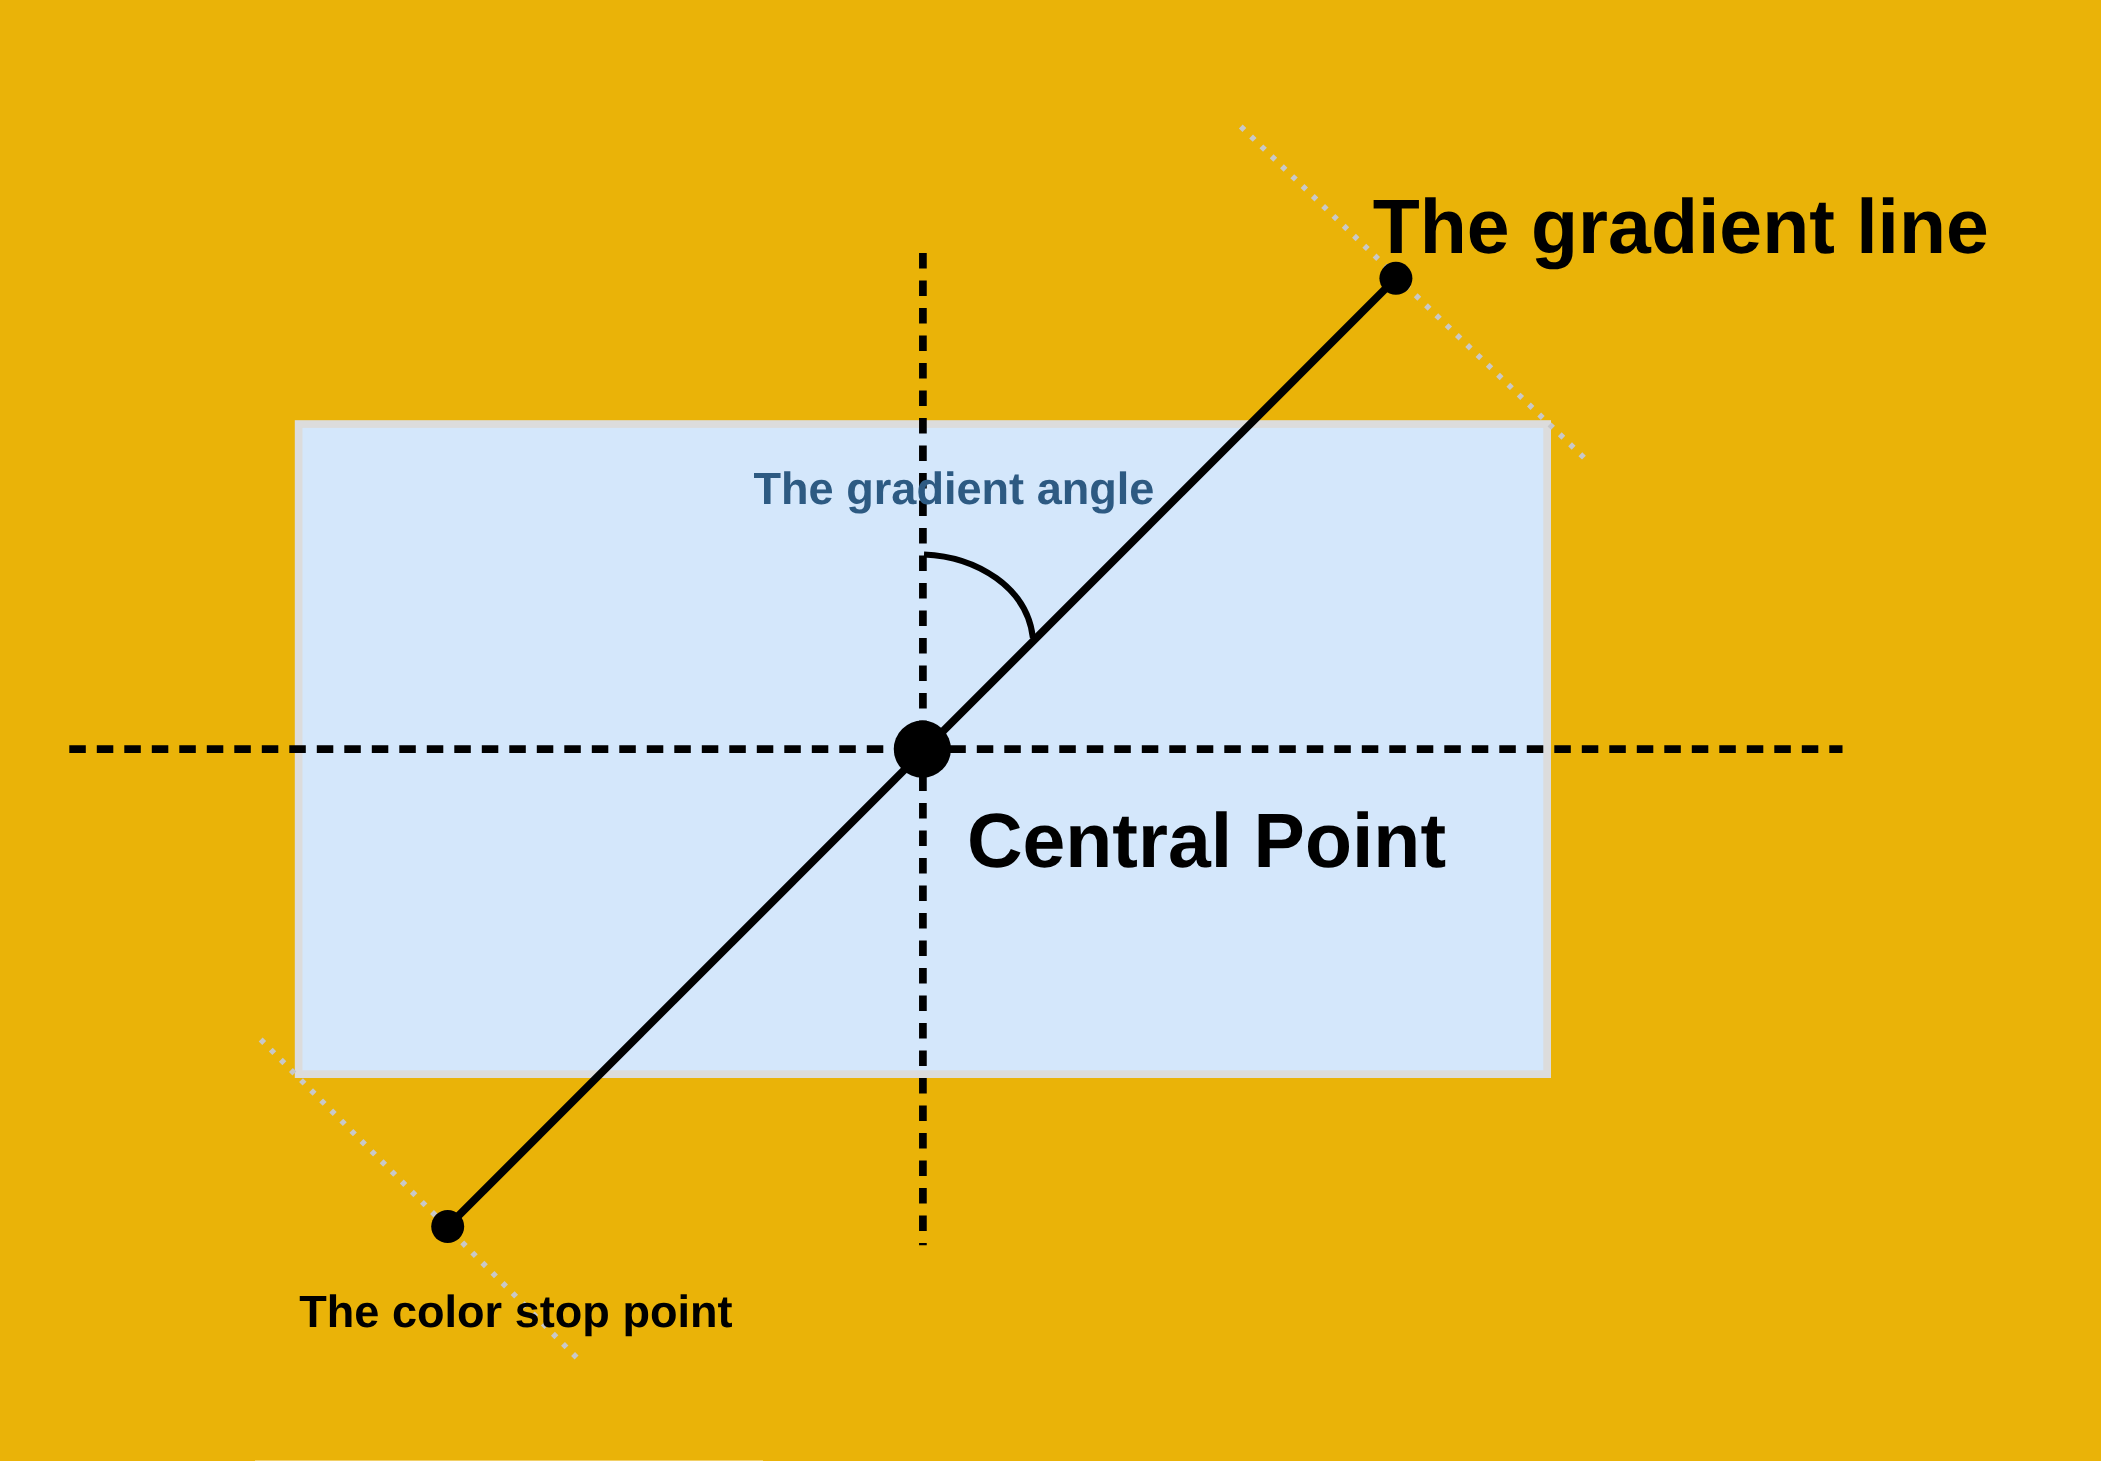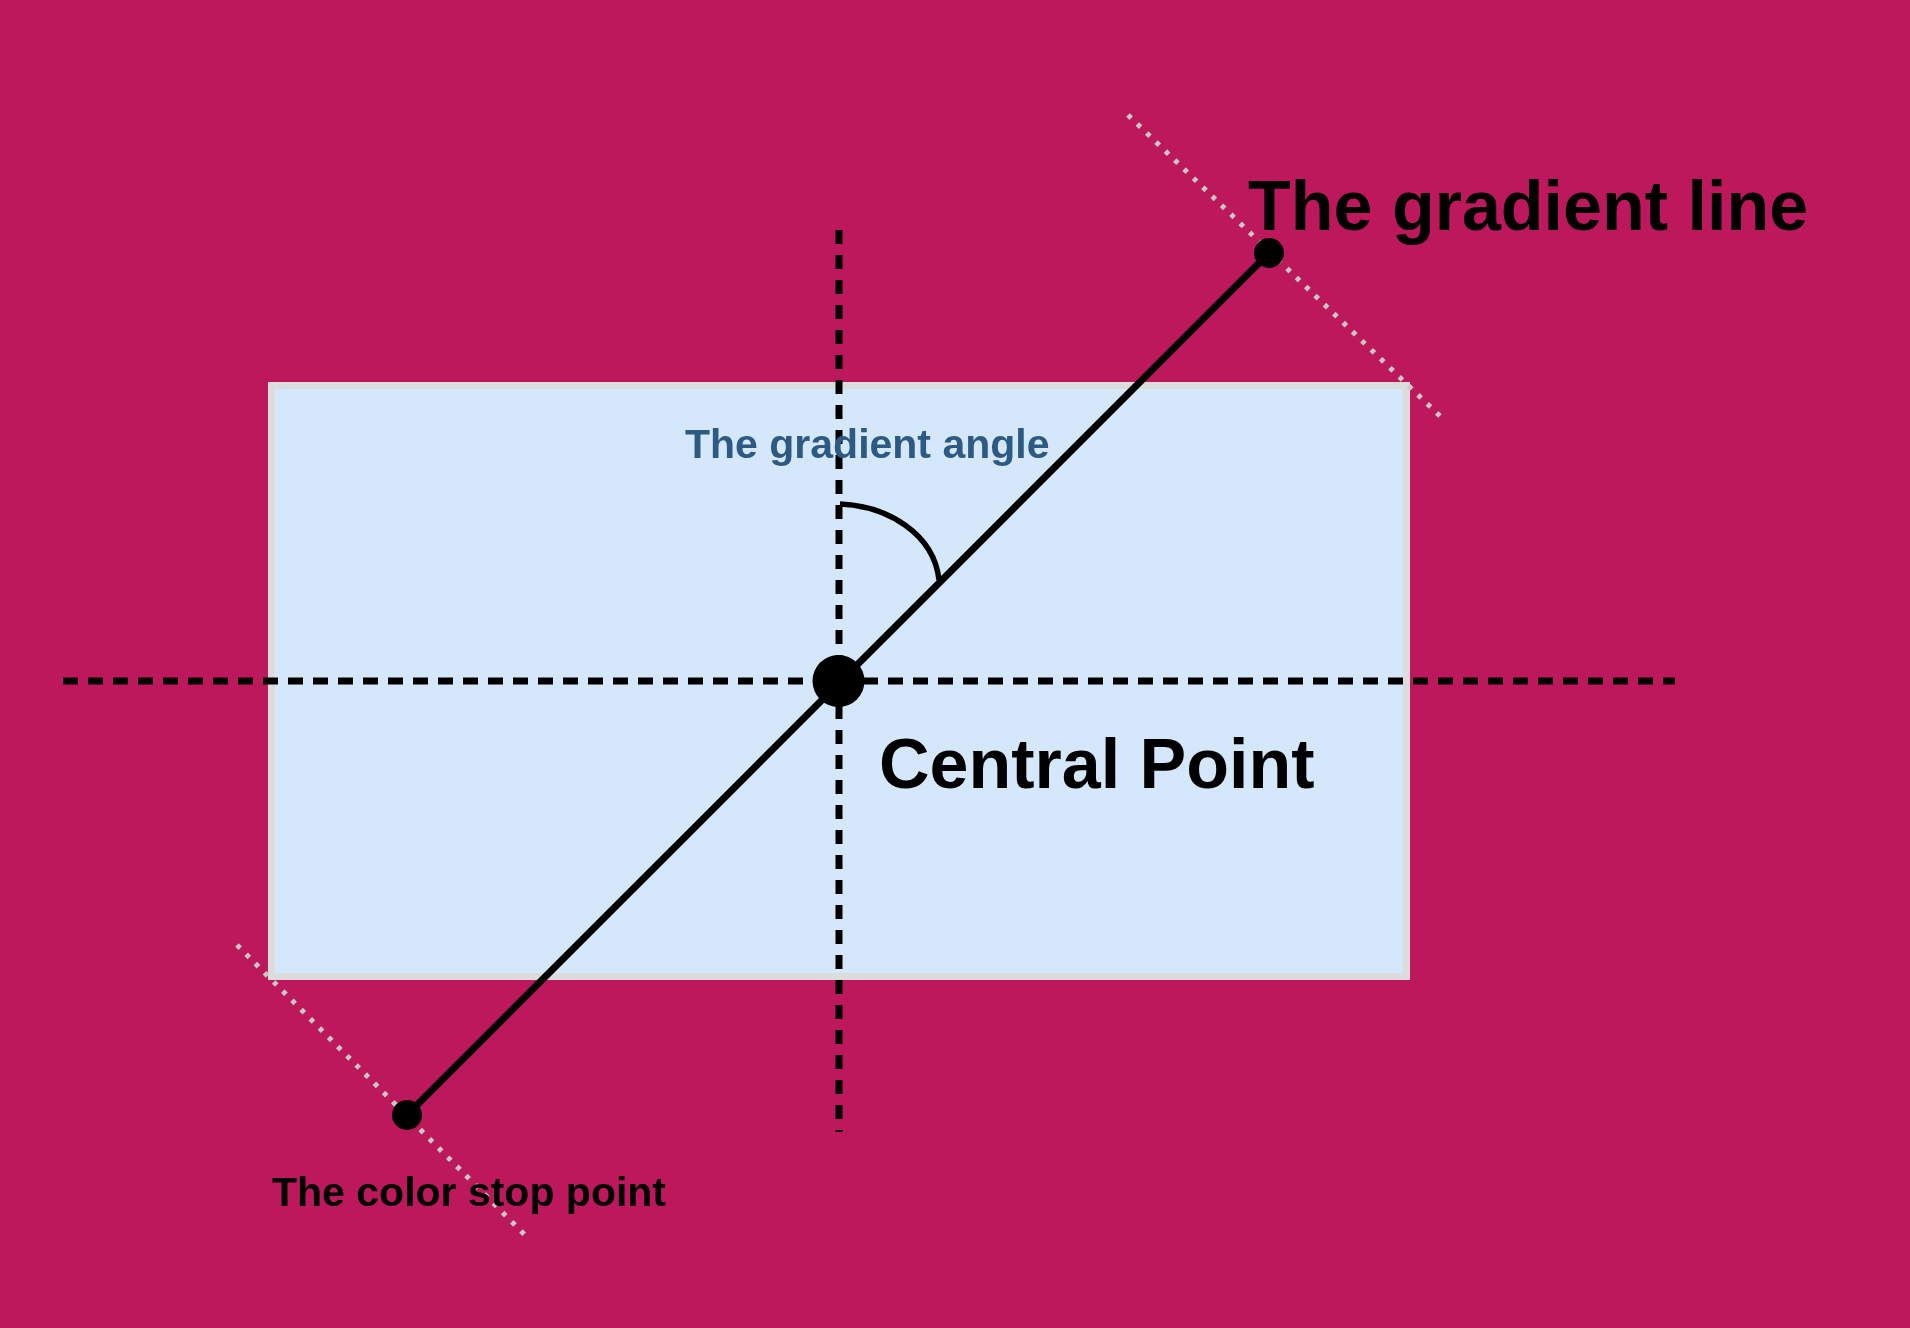--- a/index.html
+++ b/index.html
@@ -4,21 +4,21 @@
 <style>
   html, body {
     margin: 0;
     padding: 0;
     background: #ffffff;
   }
   .canvas {
     position: relative;
     width: 1910px;
     height: 1328px;
-    background: #be185d;
+    background: #eab308;
     overflow: hidden;
     font-family: "Liberation Sans", sans-serif;
   }
   svg { display: block; }
   text {
     font-family: "Liberation Sans", "DejaVu Sans", sans-serif;
     font-weight: bold;
   }
   .label-big   { font-size: 70px; }
   .label-small { font-size: 41px; }

